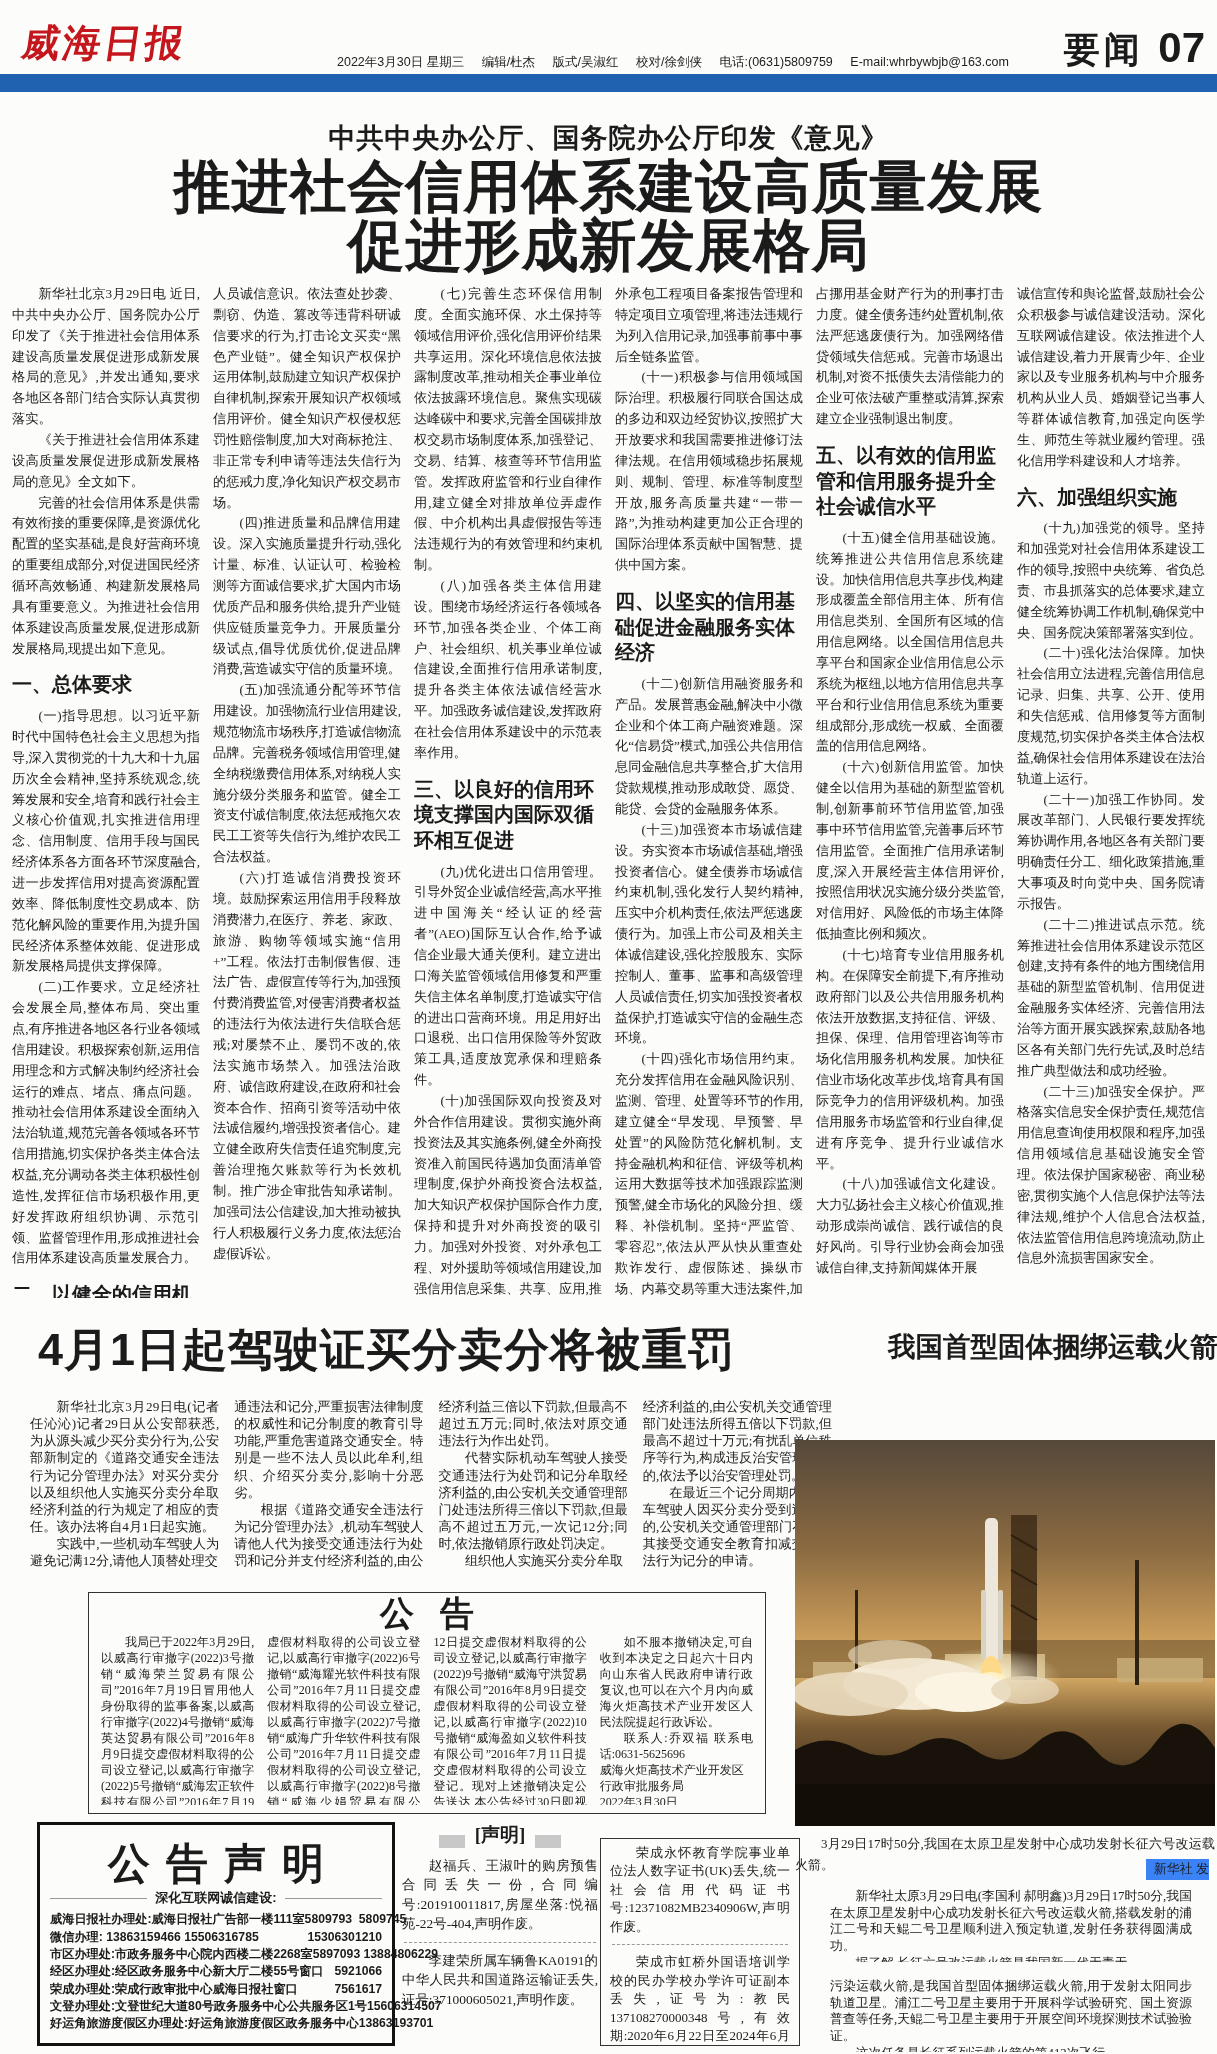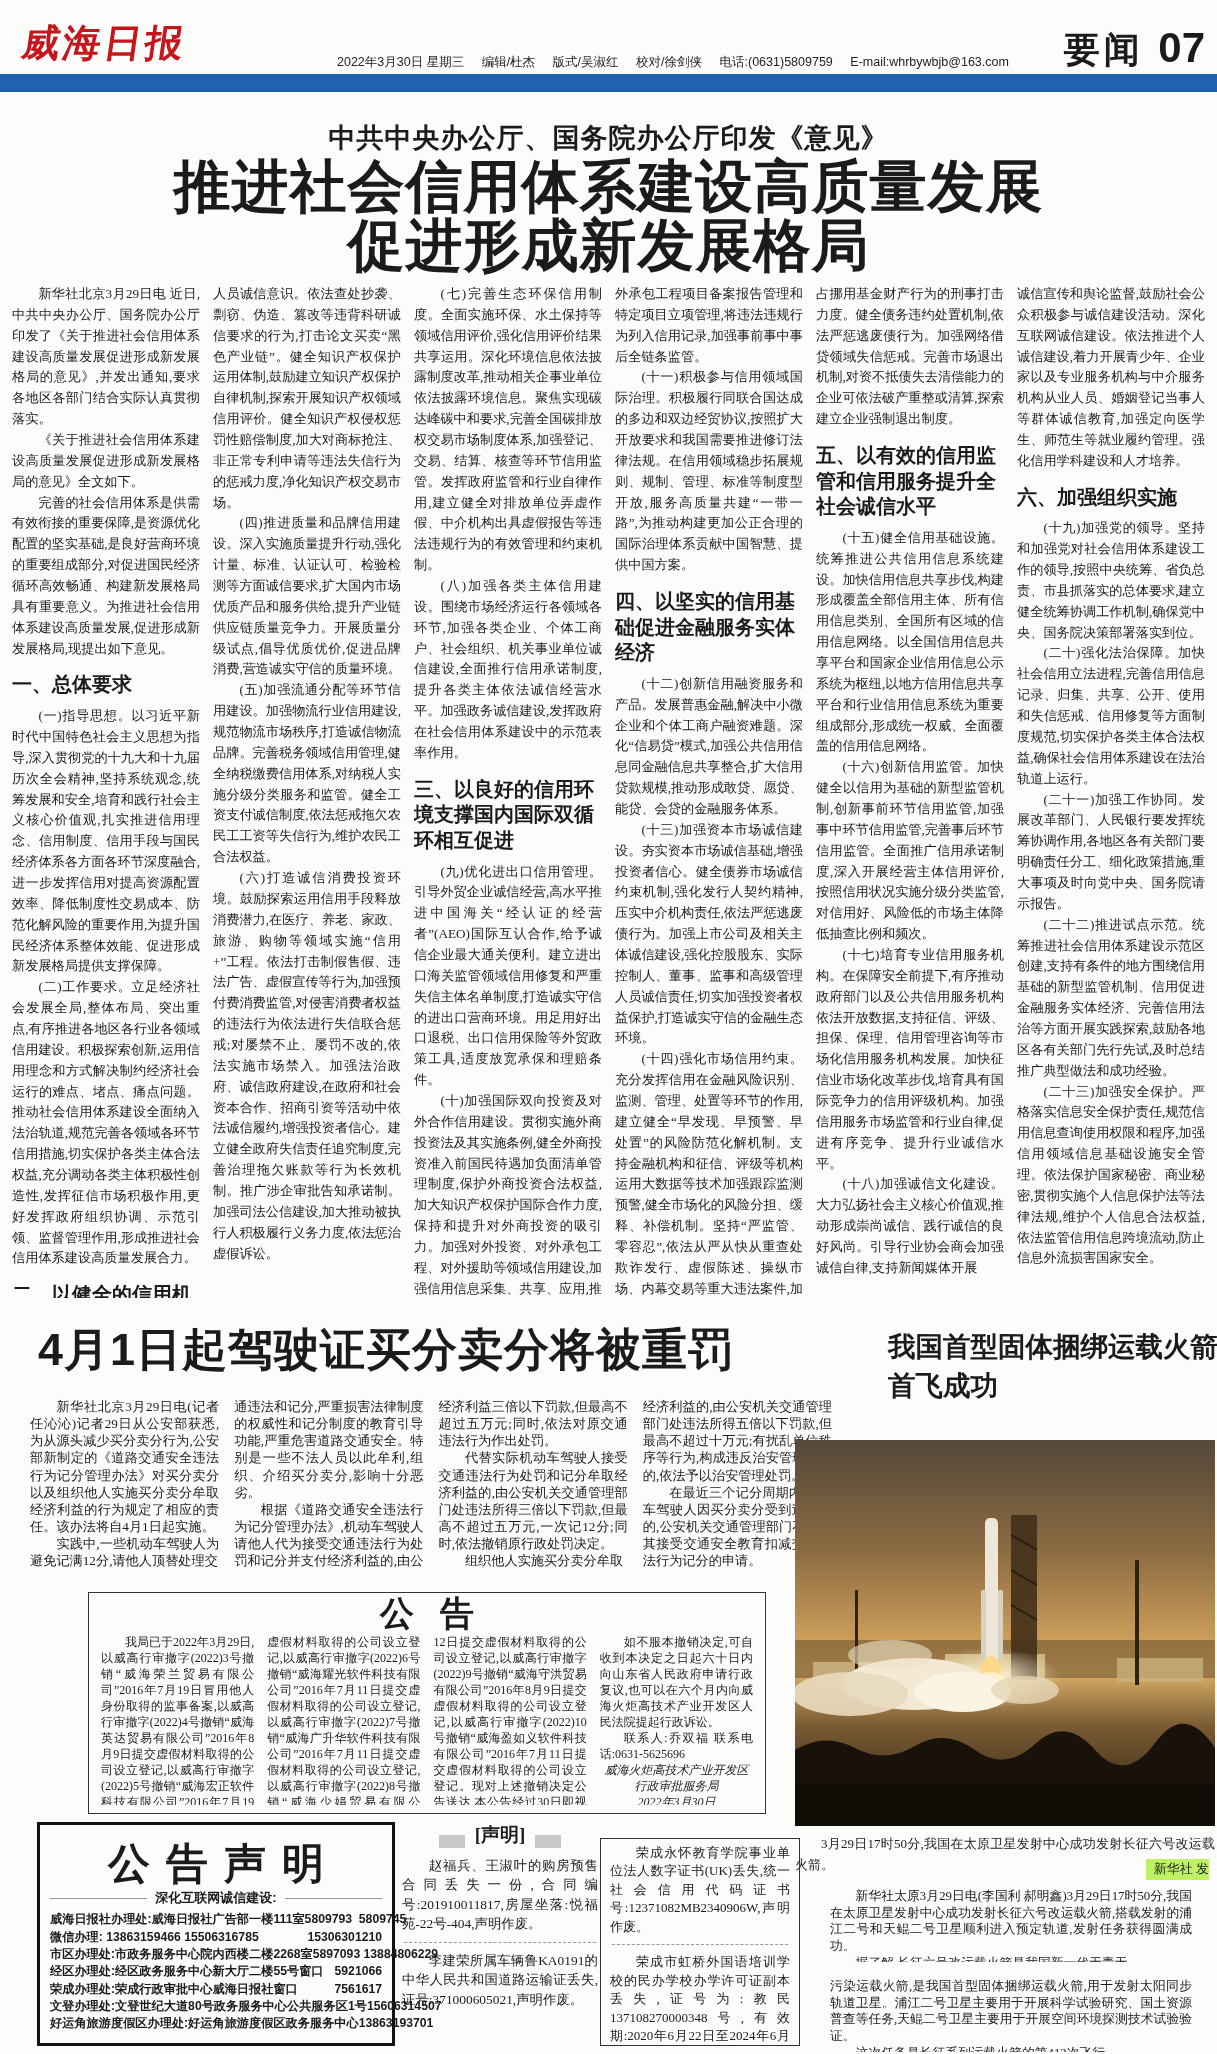--- a/index.html
+++ b/index.html
@@ -37,21 +37,21 @@
   }
   .main-title {
     position:absolute; left:0; top:158px; width:1217px; text-align:center;
     font-size:57px; line-height:1.03; font-weight:900; letter-spacing:1px;
     font-family:"Liberation Serif","DejaVu Serif",serif;
   }
   .lead-cols { position:absolute; left:12px; top:284px; width:1193px; height:1014px; display:flex; gap:13px; }
   .cols .col { flex:1; overflow:hidden; font-size:13.2px; line-height:1.58; text-align:justify; }
   .cols p { margin:0; text-indent:2em; }
   .cols p.c { text-indent:0; }
-  .cols p.r { text-indent:0; text-align:center;font-style:italic; }
+  .cols p.r { text-indent:0; text-align:left; }
   .cols h3 {
     margin:13px 0 8px; text-indent:0; font-size:20px; line-height:1.28; font-weight:bold;
     font-family:"Liberation Sans","DejaVu Sans",sans-serif; text-align:left;
   }
 
   
   .license-headline {
     position:absolute; left:38px; top:1320px; width:790px;
     font-size:45px; font-weight:900; letter-spacing:1px; white-space:nowrap;
     font-family:"Liberation Sans","DejaVu Sans",sans-serif;
@@ -65,21 +65,21 @@
     font-size:27.5px; font-weight:900; line-height:1.4;
     font-family:"Liberation Sans","DejaVu Sans",sans-serif;
   }
   .rocket-photo { position:absolute; left:795px; top:1440px; width:420px; height:386px; overflow:hidden; }
   .rocket-photo svg { display:block; width:100%; height:100%; }
   .rocket-caption {
     position:absolute; left:795px; top:1834px; width:420px; height:48px;
     font-size:13px; line-height:1.6; text-align:justify;
   }
   .rocket-caption .cap { text-indent:2em; margin:0; }
-  .rocket-caption .credit { position:absolute; right:6px; bottom:2px; background:#bef264; padding-left:8px;margin-left:24px; }
+  .rocket-caption .credit { position:absolute; right:6px; bottom:2px; background:#3b82f6; padding-left:8px;margin-left:24px; }
   .rocket-cols { position:absolute; left:830px; top:1888px; width:362px; height:164px; display:flex; gap:16px;flex-direction:column; }
   .rocket-cols .col { font-size:12.8px; line-height:1.3; }
 
   
   .gonggao-box {
     position:absolute; left:88px; top:1592px; width:678px; height:222px;
     border:1px solid #333; padding:2px 12px 4px;
   }
   .gonggao-title {
     margin:0; text-align:center; font-size:34px; font-weight:900;
@@ -210,21 +210,20 @@
         <p class="p">组织他人实施买分卖分牟取</p>
       </div>
       <div class="col">
         <p class="c">经济利益的,由公安机关交通管理部门处违法所得五倍以下罚款,但最高不超过十万元;有扰乱单位秩序等行为,构成违反治安管理行为的,依法予以治安管理处罚。</p>
         <p class="p">在最近三个记分周期内,机动车驾驶人因买分卖分受到过处罚的,公安机关交通管理部门不受理其接受交通安全教育扣减交通违法行为记分的申请。</p>
       </div>
     </div>
 
   <div class="rocket-headline">
     <div>我国首型固体捆绑运载火箭</div>
-    <div>首飞成功</div>
   </div>
 
   <div class="rocket-photo">
     <svg viewBox="0 0 420 386" preserveAspectRatio="none">
       <defs>
         <linearGradient id="sky" x1="0" y1="0" x2="0" y2="1">
           <stop offset="0" stop-color="#55483a"></stop>
           <stop offset="0.28" stop-color="#8a6a41"></stop>
           <stop offset="0.5" stop-color="#c79a58"></stop>
           <stop offset="0.6" stop-color="#dcb068"></stop>

